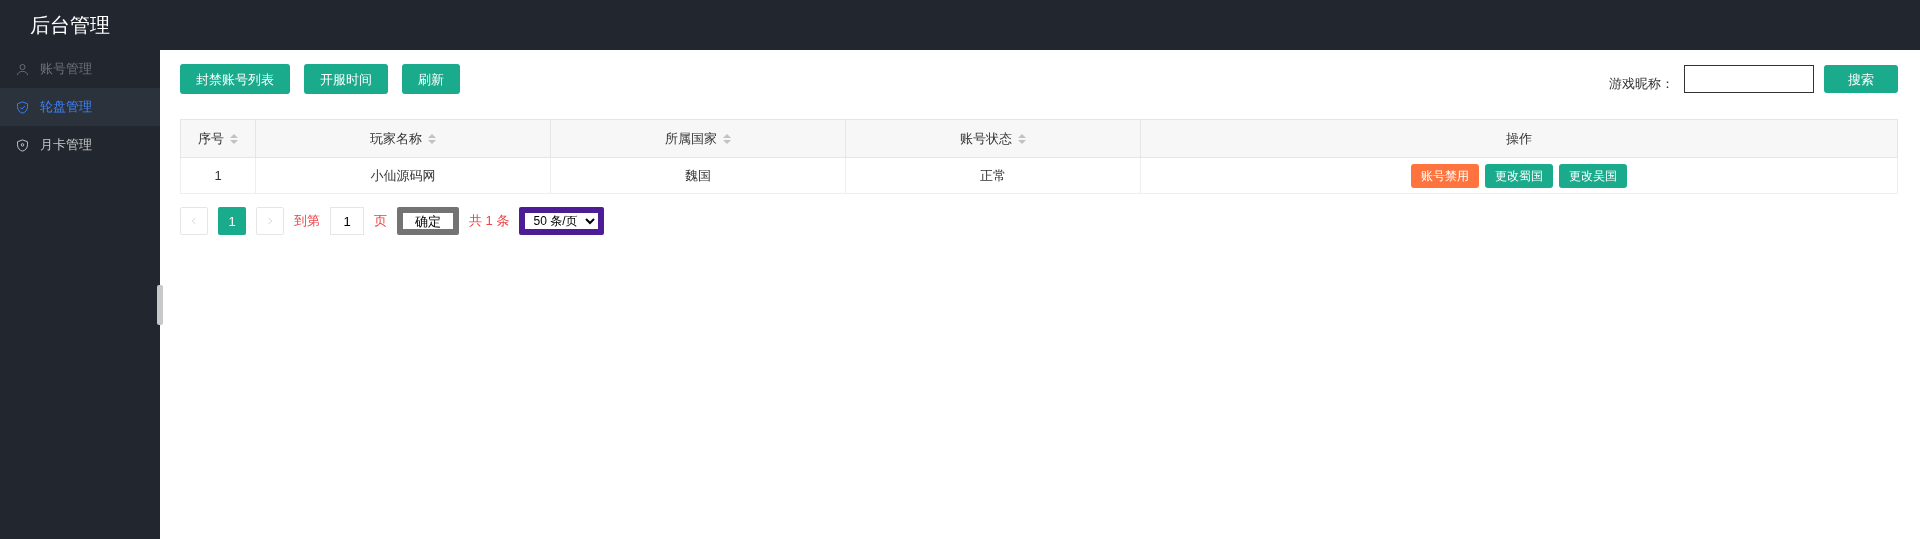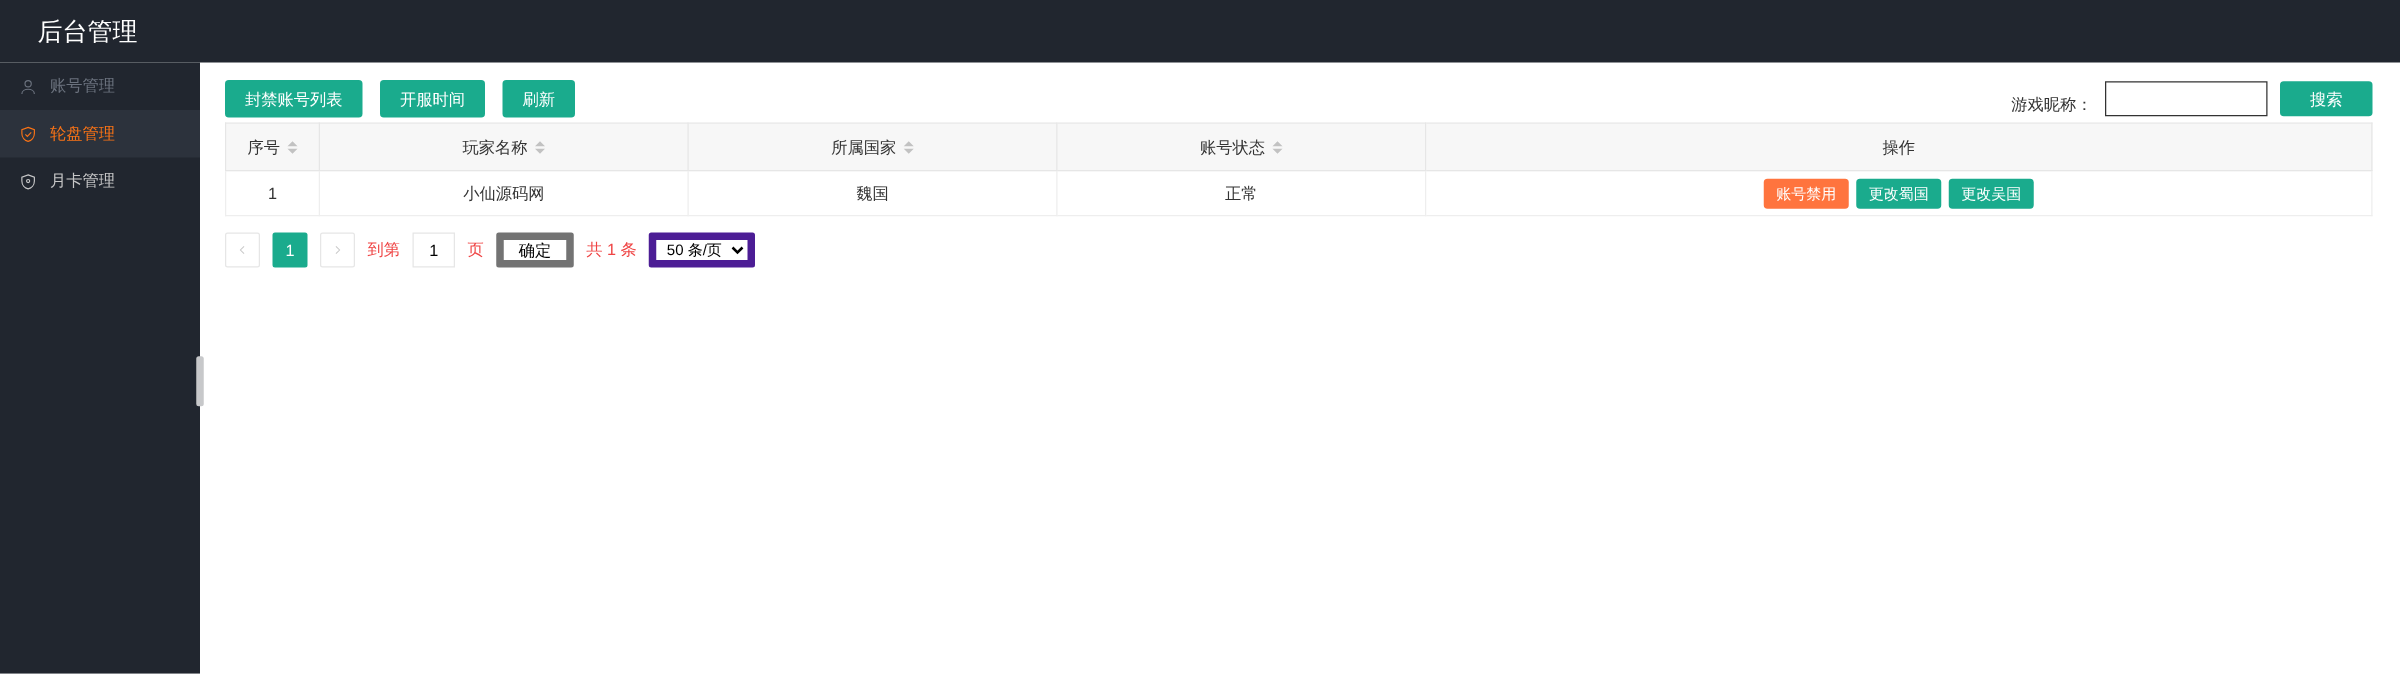--- a/index.html
+++ b/index.html
@@ -4,26 +4,26 @@
 <style>
   *{box-sizing:border-box;margin:0;padding:0;}
   body{font-family:"Microsoft YaHei","PingFang SC",Arial,sans-serif;font-size:13px;color:#333;background:#fff;overflow:hidden}
   .app{display:flex;flex-direction:column;height:539px;width:1920px}
   .header{height:50px;background:#21262f;display:flex;align-items:center;padding-left:30px}
   .header-title{color:#ffffff;font-size:20px;font-weight:500}
   .body{display:flex;flex:1;min-height:0}
   .sidebar{width:160px;background:#21262f;color:#c7c7c8;display:flex;flex-direction:column;position:relative}
   .side-item{display:flex;align-items:center;height:38px;padding:0 14px;gap:10px;font-size:13px;cursor:pointer}
   .side-item.muted{color:#6b727e}
-  .side-item.active{background:#2c323c;color:#f97316}
+  .side-item.active{background:#2c323c;color:#3b82f6}
   .side-ico{width:16px;height:16px;display:inline-flex;align-items:center;justify-content:center;flex-shrink:0}
   .side-ico svg{width:15px;height:15px;stroke:currentColor;fill:none;stroke-width:1.5}
   .collapse-handle{position:absolute;right:-3px;top:235px;width:6px;height:40px;background:#c7c8ca;border-radius:2px}
   .main{flex:1;padding:14px 22px 20px 20px;overflow:auto}
-  .toolbar{display:flex;align-items:center;gap:14px;margin-bottom:4px}
+  .toolbar{display:flex;align-items:center;gap:14px;margin-bottom:25px}
   .toolbar-spacer{flex:1}
   .btn{display:inline-flex;align-items:center;justify-content:center;height:30px;padding:0 16px;border:none;border-radius:3px;font-size:13px;cursor:pointer;line-height:1}
   .btn-teal{background:#1aab8d;color:#fff}
   .btn-teal.sm{height:24px;padding:0 10px;font-size:12px}
   .btn-orange{background:#ff743e;color:#fff;height:24px;padding:0 10px;font-size:12px}
   .search-group{display:flex;align-items:flex-end;gap:10px}
   .search-label{font-size:13px;color:#333}
   .text-input{height:28px;width:130px;border:1px solid #333;padding:0 6px;font-size:13px;outline:none}
   .search-btn{height:28px;padding:0 24px}
   .table{width:100%;border-collapse:collapse;border:1px solid #e6e6e6}

